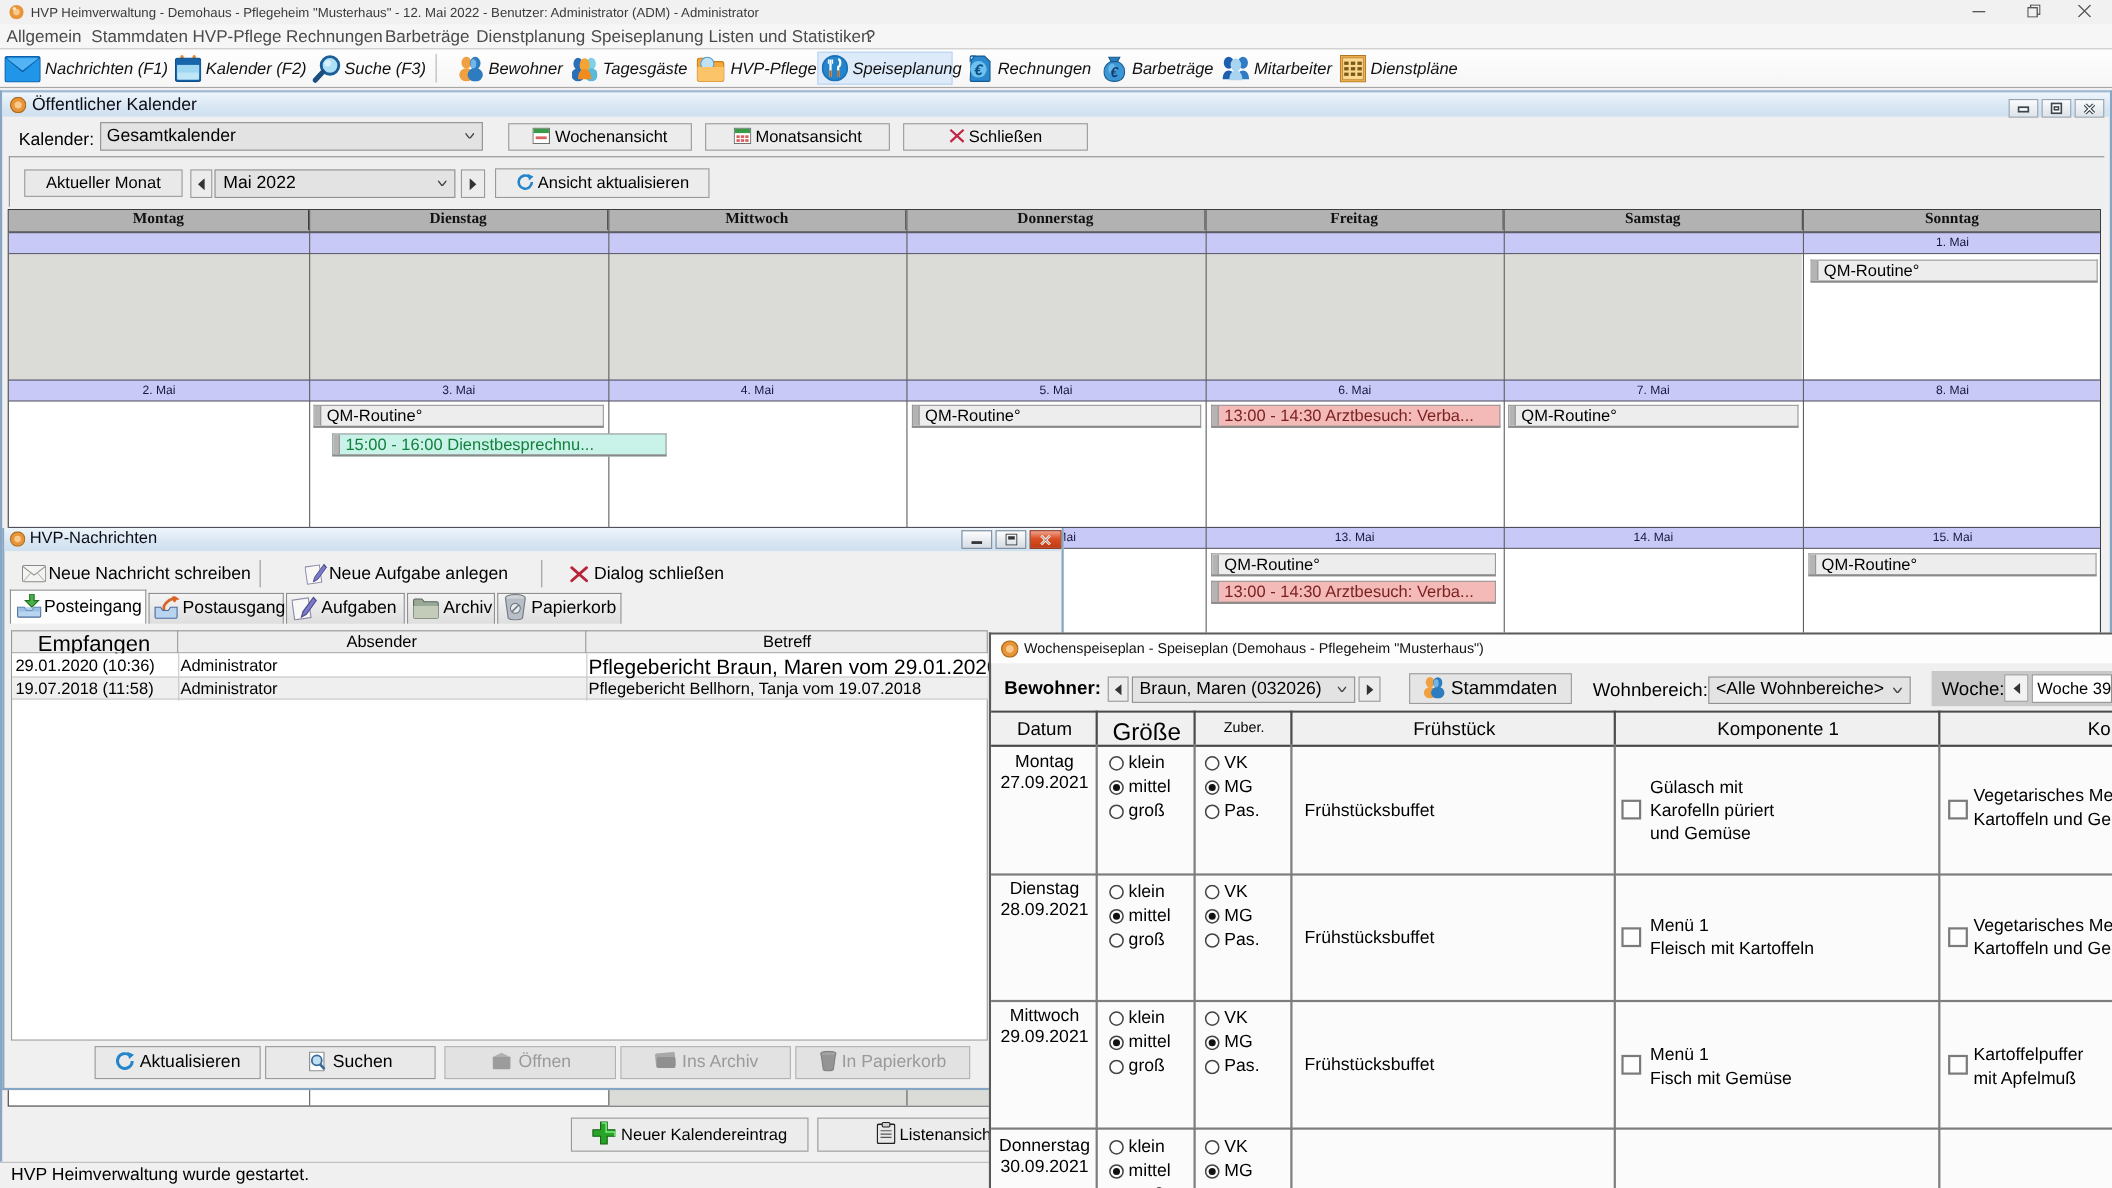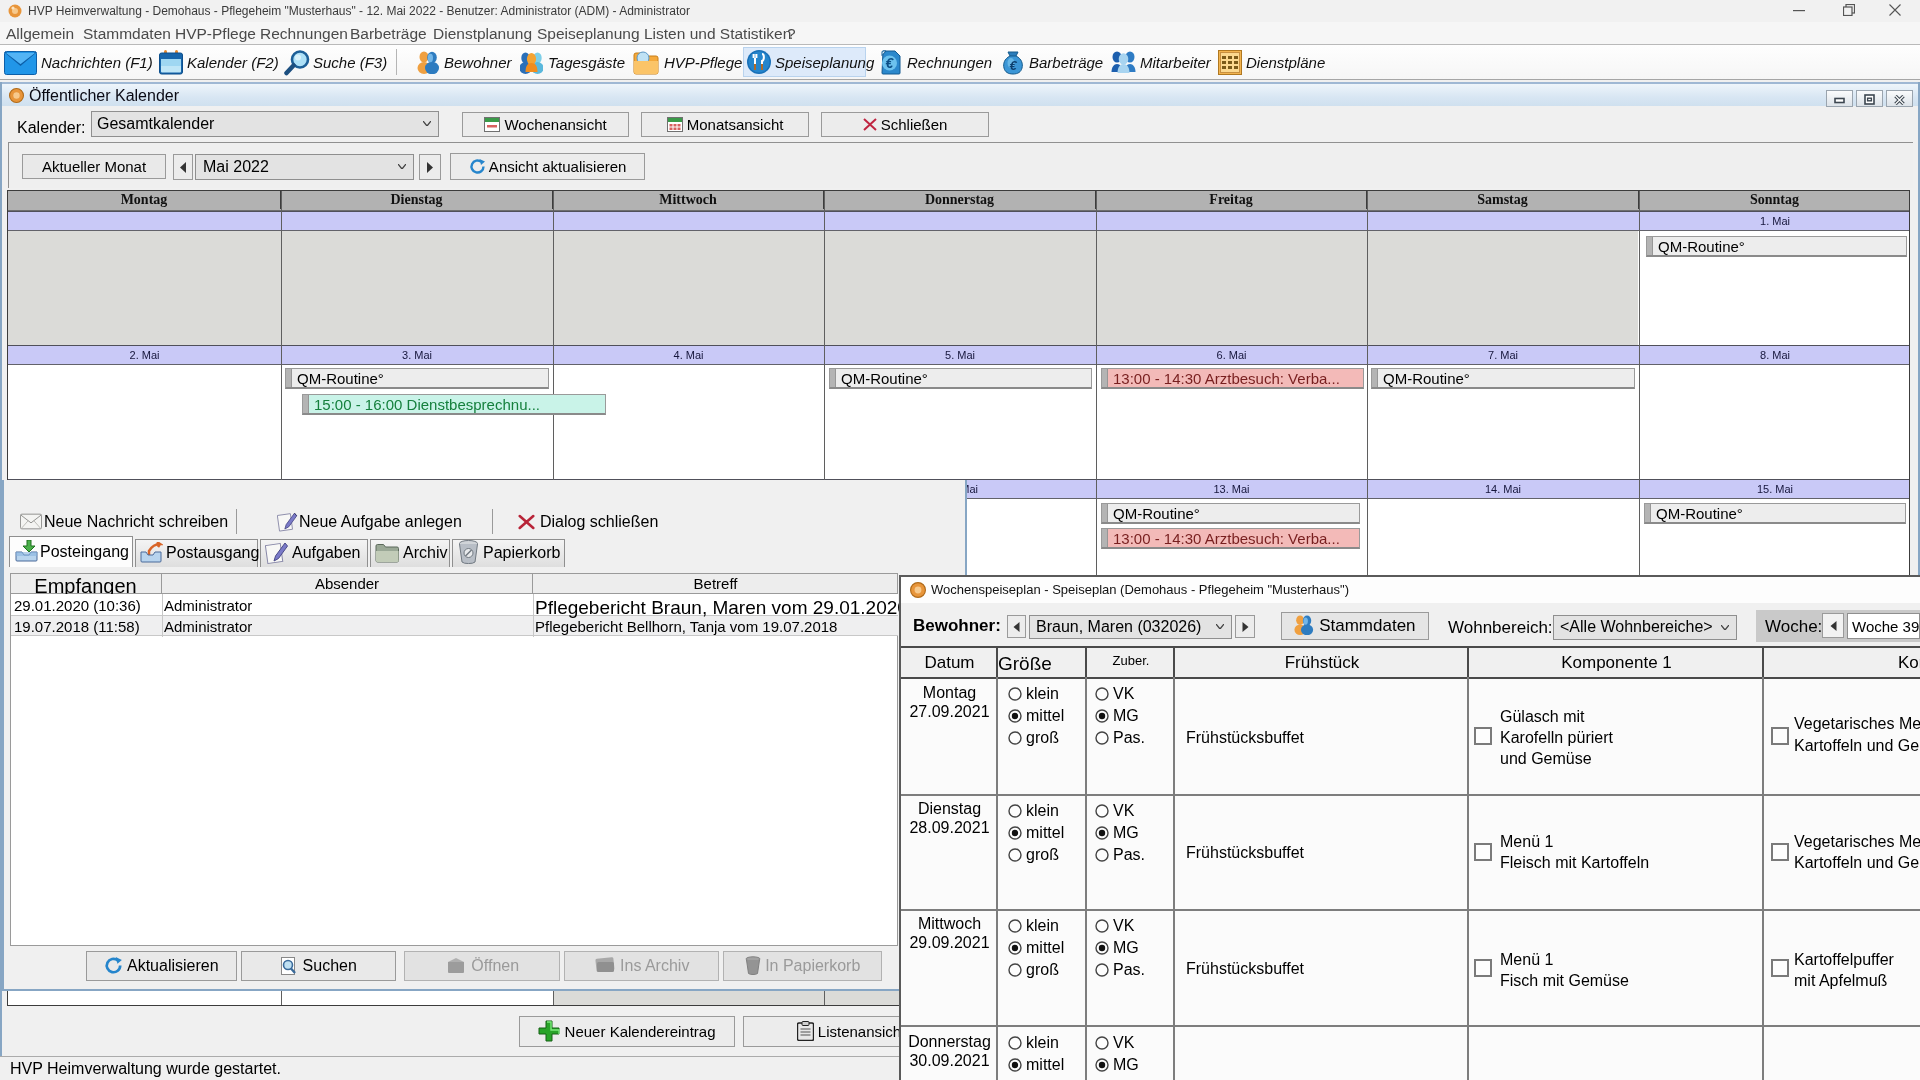--- a/index.html
+++ b/index.html
@@ -302,20 +302,38 @@
         <path d="M9 2 h4 v8 h8 v4" fill="none" stroke="#7ce87c" stroke-width="1.4"></path>
       </svg> Neuer Kalendereintrag</div>
   <div class="btn" style="left:741px;top:934px;width:216px;height:31px;font-size:15px;line-height:29px"><svg width="17" height="20" viewBox="0 0 17 20" style="vertical-align:-4px">
         <rect x="0.5" y="2" width="16" height="17.5" rx="1.5" fill="#e8e8e8" stroke="#222" stroke-width="1.4"></rect>
         <rect x="5" y="0.5" width="7" height="4" rx="1" fill="#cfcfcf" stroke="#222"></rect>
         <path d="M3.5 8 h10 M3.5 11 h10 M3.5 14 h10" stroke="#555"></path>
       </svg> Listenansicht</div>
 </div>
 
 <div class="abs" id="hvpwin">
+  <div class="abs wtitle" style="left:0;top:0;width:961px;height:21px">
+    <svg class="abs" style="left:5px;top:3px" width="14" height="14" viewBox="0 0 14 14">
+        <circle cx="7" cy="7" r="6.5" fill="#e8953a" stroke="#b06a18"></circle>
+        <circle cx="7" cy="7" r="3" fill="#f7c98c"></circle>
+      </svg>
+    <div class="abs" style="left:23px;top:1px;font-size:15px;color:#0a0a14">HVP-Nachrichten</div>
+    <div class="btn" style="left:870px;top:2px;width:28px;height:17px;background:linear-gradient(#fdfdfd,#d5dce4);border-color:#7a8a99"><svg width="10" height="9" viewBox="0 0 10 9" style="margin-top:4px">
+          <rect y="5" width="10" height="2.5" fill="#333"></rect>
+        </svg></div>
+    <div class="btn" style="left:901px;top:2px;width:28px;height:17px;background:linear-gradient(#fdfdfd,#d5dce4);border-color:#7a8a99"><svg width="11" height="11" viewBox="0 0 11 11" style="margin-top:1px">
+          <rect x="0.5" y="0.5" width="10" height="10" fill="none" stroke="#333"></rect>
+          <rect x="2.5" y="2.5" width="6" height="3" fill="#333"></rect>
+        </svg></div>
+    <div class="btn" style="left:932px;top:2px;width:29px;height:17px;background:linear-gradient(#f0a088,#d94f26 45%,#c23a12);border-color:#8e2a0c"><svg width="11" height="10" viewBox="0 0 11 10" style="margin-top:2px">
+          <path d="M1.5 1 L9.5 9 M9.5 1 L1.5 9" stroke="#fff" stroke-width="2.3"></path>
+          <path d="M1.5 1 L9.5 9 M9.5 1 L1.5 9" stroke="#5e1800" stroke-width="0.6"></path>
+        </svg></div>
+  </div>
 
   <svg class="abs" style="left:16px;top:31px" width="22" height="21" viewBox="0 0 24 21">
       <rect x="0.5" y="2.5" width="23" height="16" rx="1.5" fill="#f4f4f2" stroke="#8a8a88"></rect>
       <path d="M1 3.5 L12 12 L23 3.5" fill="none" stroke="#8a8a88"></path>
       <path d="M1.5 18 L9 9.5 M22.5 18 L15 9.5" stroke="#b8b8b4" fill="none"></path>
     </svg>
   <div class="abs" style="left:40px;top:33px;font-size:16px">Neue Nachricht schreiben</div>
   <div class="abs" style="left:232px;top:29px;width:1px;height:25px;background:#9a9a9a"></div>
   <svg class="abs" style="left:273px;top:30px" width="21" height="23" viewBox="0 0 24 23">
       <rect x="1.5" y="3.5" width="15" height="18" fill="#f8f8f6" stroke="#8888a8" transform="rotate(-8 9 12)"></rect>
@@ -457,21 +475,21 @@
   <div class="abs" style="left:272px;top:69px;width:2px;height:31px;background:#4a4a4a"></div>
   <div class="abs" style="left:566px;top:69px;width:2px;height:31px;background:#4a4a4a"></div>
   <div class="abs" style="left:861px;top:69px;width:2px;height:31px;background:#4a4a4a"></div>
   <div class="abs" style="left:95px;top:100px;width:2px;height:405px;background:#7d7d7d"></div>
   <div class="abs" style="left:184px;top:100px;width:2px;height:405px;background:#7d7d7d"></div>
   <div class="abs" style="left:272px;top:100px;width:2px;height:405px;background:#7d7d7d"></div>
   <div class="abs" style="left:566px;top:100px;width:2px;height:405px;background:#7d7d7d"></div>
   <div class="abs" style="left:861px;top:100px;width:2px;height:405px;background:#7d7d7d"></div>
 
   <div class="abs" style="left:0;top:76px;width:97px;text-align:center;font-size:17px">Datum</div>
-  <div class="abs" style="left:97px;top:76px;width:89px;font-size:19px">Größe</div>
+  <div class="abs" style="left:97px;top:76px;width:89px;text-align:center;font-size:22px">Größe</div>
   <div class="abs" style="left:186px;top:76px;width:88px;text-align:center;font-size:13px">Zuber.</div>
   <div class="abs" style="left:274px;top:76px;width:294px;text-align:center;font-size:17px">Frühstück</div>
   <div class="abs" style="left:568px;top:76px;width:295px;text-align:center;font-size:17px">Komponente 1</div>
   <div class="abs" style="left:997px;top:76px;font-size:17px;white-space:nowrap">Komponente 2</div>
 
   <div class="abs" style="left:0;top:106px;width:97px;text-align:center;font-size:16px;line-height:19px">Montag<br>27.09.2021</div>
   <div class="abs" style="left:0;top:222px;width:97px;text-align:center;font-size:16px;line-height:19px">Dienstag<br>28.09.2021</div>
   <div class="abs" style="left:0;top:337px;width:97px;text-align:center;font-size:16px;line-height:19px">Mittwoch<br>29.09.2021</div>
   <div class="abs" style="left:0;top:455px;width:97px;text-align:center;font-size:16px;line-height:19px">Donnerstag<br>30.09.2021</div>
 

